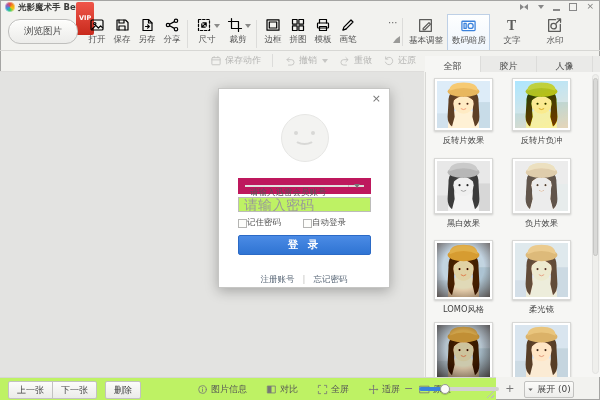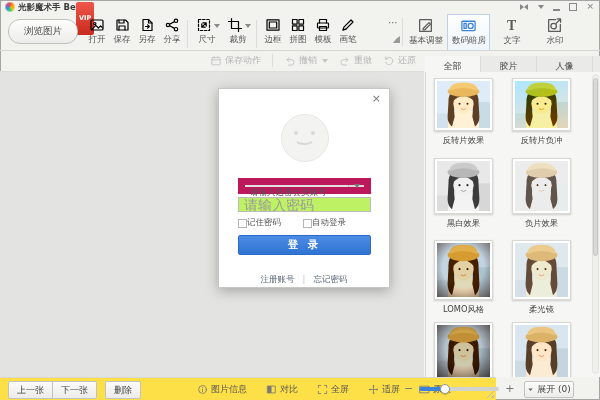--- a/index.html
+++ b/index.html
@@ -106,21 +106,21 @@
   .fx-crossprocess{filter:saturate(1.7) hue-rotate(14deg) contrast(1.12);}
   .fx-bw{filter:grayscale(1) contrast(1.08) brightness(1.06);}
   .fx-negative{filter:saturate(.5) brightness(1.3) contrast(.85);}
   .fx-lomo{filter:saturate(1.55) contrast(1.3) brightness(.88);}
   .fx-soft{filter:brightness(1.17) contrast(.86) saturate(1.05);}
   .fx-dark{filter:saturate(1.4) contrast(1.35) brightness(.8);}
   .fx-plain{filter:brightness(1.07) saturate(1.15);}
   #fx-scrollbar{position:absolute;right:1px;top:2px;width:7px;height:300px;background:#efefec;border:1px solid #e2e2e0;border-radius:4px;box-sizing:border-box;}
   #fx-scroll-thumb{position:absolute;left:0px;top:3px;width:5px;height:178px;background:#d9d9d7;border:1px solid #c6c6c4;border-radius:3px;box-sizing:border-box;cursor:pointer;}
   
-  #statusbar{position:absolute;left:0;top:377px;width:496px;height:23px;background:#fde047;border-top:1px solid #d6d6d3;box-sizing:border-box;z-index:6;}
+  #statusbar{position:absolute;left:0;top:377px;width:496px;height:23px;background:#bef264;border-top:1px solid #d6d6d3;box-sizing:border-box;z-index:6;}
   #nav-buttons{position:absolute;left:8px;top:3px;display:flex;}
   .nav-btn{height:16px;padding:0 8px;border:1px solid #c2c2c0;background:linear-gradient(#fcfcfa,#ebebе9);
     background:linear-gradient(#fcfcfa,#ebebe9);font-size:9px;color:#444;display:flex;align-items:center;border-radius:2px;cursor:pointer;}
   .nav-btn:nth-child(2){margin-left:-1px;border-radius:0 2px 2px 0;}
   .nav-btn:nth-child(1){border-radius:2px 0 0 2px;}
   .nav-btn:nth-child(3){margin-left:8px;}
   #view-items{position:absolute;left:197px;top:0;height:22px;display:flex;align-items:center;gap:19px;}
   .view-item{display:flex;align-items:center;gap:3px;font-size:9px;color:#555;cursor:pointer;}
   .view-item .ic{width:11px;height:11px;color:#777;}
   #zoom-cluster{position:absolute;left:404px;top:0;height:22px;display:flex;align-items:center;gap:6px;}

